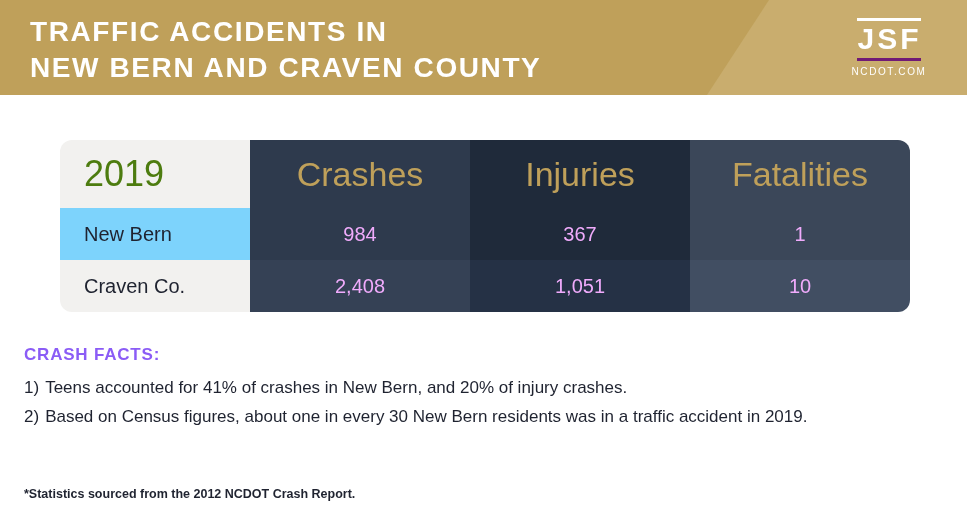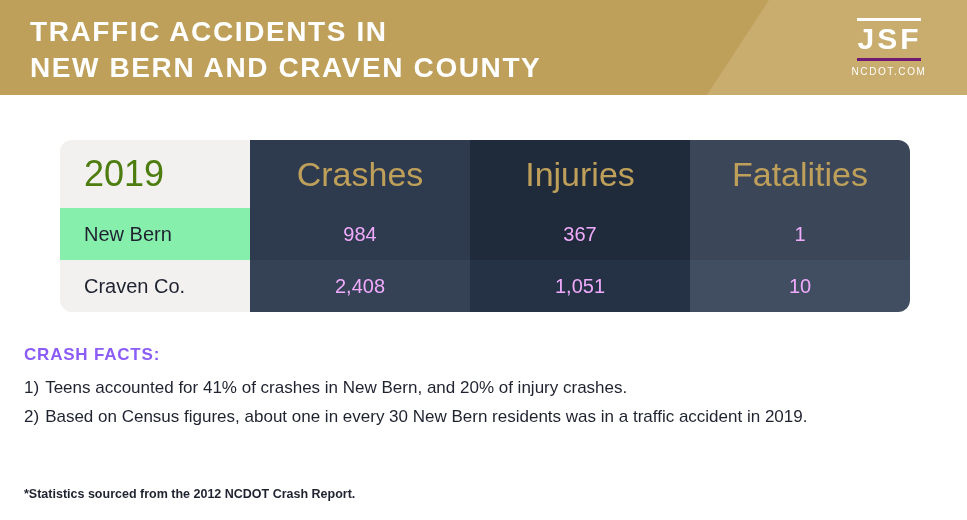--- a/index.html
+++ b/index.html
@@ -116,21 +116,21 @@
     height: 68px;
     text-align: center;
     font-weight: normal;
     vertical-align: middle;
   }
   .hdr-c1 { background: #2e3a4d; }
   .hdr-c2 { background: #1f2a3a; }
   .hdr-c3 { background: #3b4759; }
 
   
-  .row1 .lbl { background: #86efac; }
+  .row1 .lbl { background: #7dd3fc; }
   .row2 .lbl { background: #f2f1ef; }
   .lbl {
     color: #1f2330;
     font-size: 20px;
     height: 52px;
     text-align: left;
     padding-left: 24px !important;
     vertical-align: middle;
   }
   .val {

